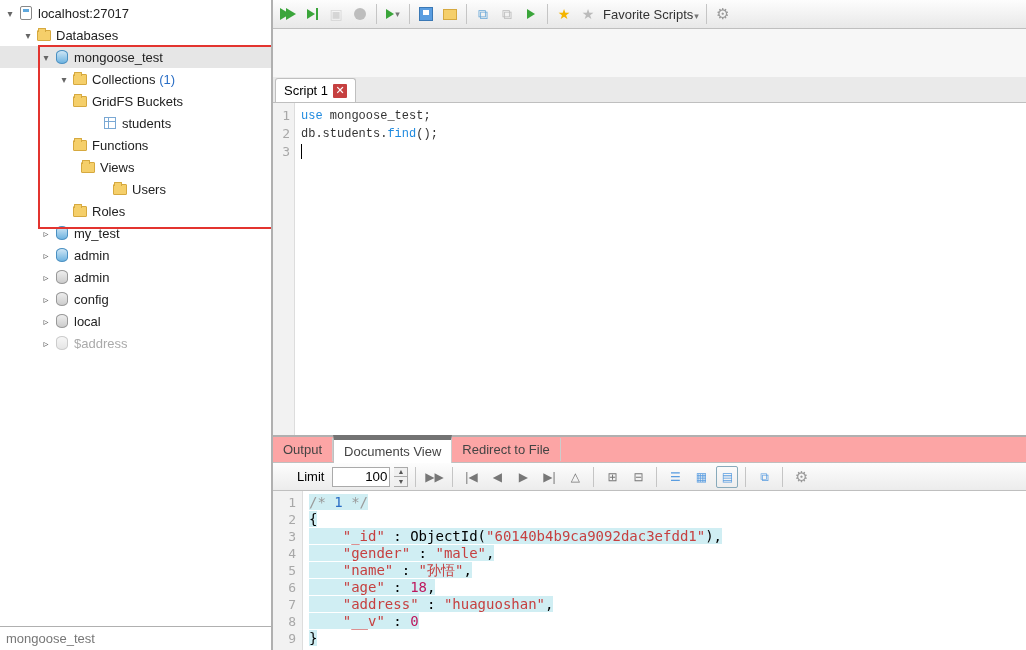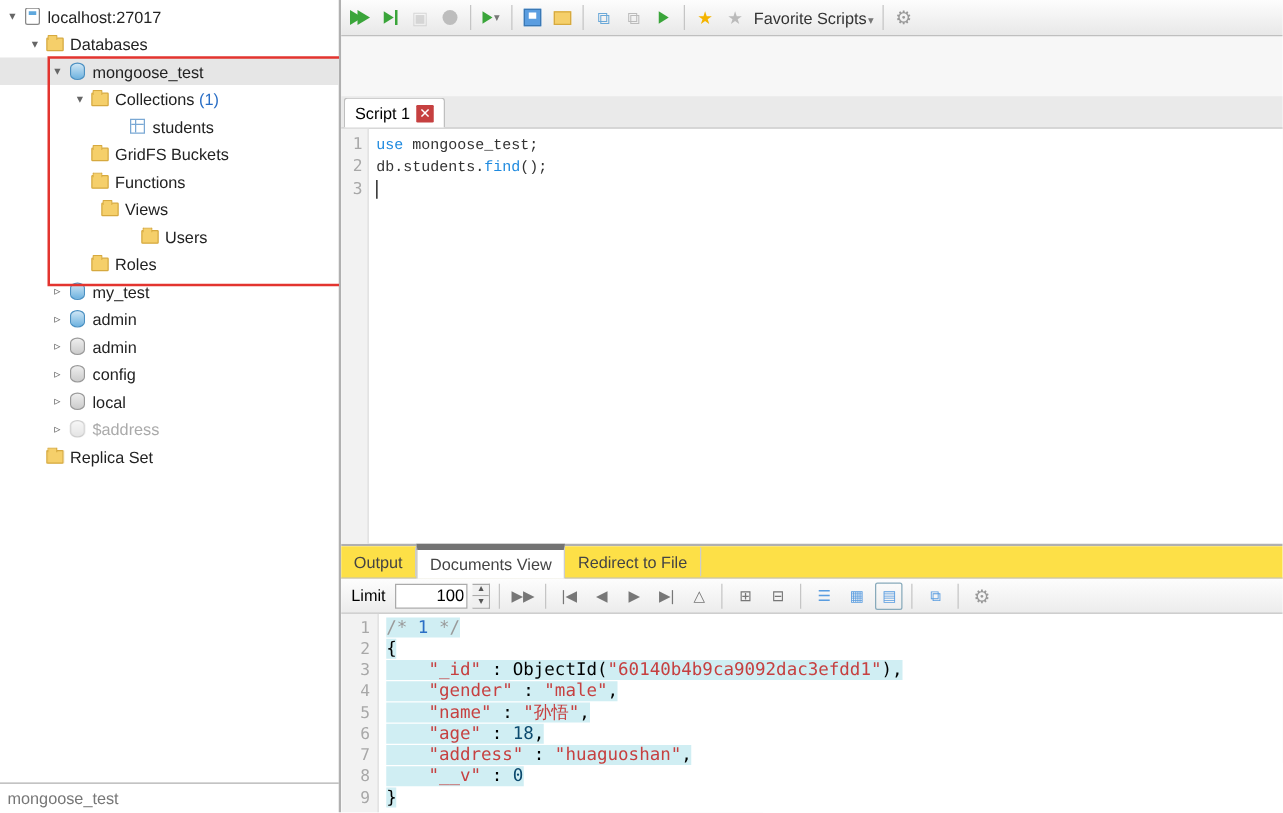--- a/index.html
+++ b/index.html
@@ -79,40 +79,40 @@
     .tab{height:24px;border:1px solid #bfbfbf;border-bottom:none;background:#fff;display:inline-flex;align-items:center;padding:0 8px;gap:5px;border-radius:3px 3px 0 0;}
     .tab-close{background:#c64040;color:#fff;width:14px;height:14px;font-size:11px;display:inline-flex;align-items:center;justify-content:center;border-radius:1px;cursor:pointer;}
     
     .editor{height:340px;display:flex;background:#fff;border-bottom:2px solid #b0b0b0;}
     .gutter{width:22px;background:#f2f2f2;border-right:1px solid #ddd;text-align:right;padding:4px 4px 0 0;color:#a8a8a8;font-family:Consolas,monospace;font-size:13px;line-height:18px;}
     .code{flex:1;font-family:Liberation Mono, monospace;font-size:12px;line-height:18px;padding:4px 6px;white-space:pre;color:#333;}
     .kw{color:#1f8adf;}
     .cursor{display:inline-block;width:1px;height:15px;background:#000;vertical-align:middle;}
     
     .lower{flex:1;display:flex;flex-direction:column;background:#fff;}
-    .lower-tabs{height:26px;display:flex;align-items:center;border-bottom:1px solid #bfbfbf;background:#fde047;}
+    .lower-tabs{height:26px;display:flex;align-items:center;border-bottom:1px solid #bfbfbf;background:#fca5a5;}
     .ltab{padding:4px 10px;border-right:1px solid #ccc;color:#444;cursor:pointer;}
     .ltab.active{background:#fff;border-top:5px solid #737373;border-left:1px solid #bfbfbf;margin-top:-1px;}
-    .limit-bar{height:28px;display:flex;align-items:center;border-bottom:1px solid #bfbfbf;background:linear-gradient(#fdfdfd,#ececec);padding:0 4px;gap:4px;}
+    .limit-bar{height:28px;display:flex;align-items:center;border-bottom:1px solid #bfbfbf;background:linear-gradient(#fdfdfd,#ececec);padding:0 20px;gap:4px;}
     .limit-label{padding:0 4px;}
     .limit-input{width:58px;height:20px;text-align:right;padding-right:2px;border:1px solid #aaa;}
     .spinner{display:flex;flex-direction:column;border:1px solid #aaa;border-left:none;height:20px;width:14px;}
     .spin{flex:1;display:flex;align-items:center;justify-content:center;font-size:7px;color:#555;background:#f0f0f0;cursor:pointer;}
     .spin:first-child{border-bottom:1px solid #aaa;}
     .nav-ico{color:#777;font-size:12px;}
     .nav-ico.blue{color:#5a9de0;}
     
     .result{display:flex;flex:1;overflow:auto;}
     .rgutter{width:30px;background:#f2f2f2;border-right:1px solid #ddd;text-align:right;padding:3px 6px 0 0;color:#a8a8a8;font-family:Consolas,monospace;font-size:13px;line-height:17px;}
     .rcode{font-family:Consolas,monospace;font-size:14px;line-height:17px;padding:3px 6px;white-space:pre;}
     .cm{color:#999;}
     .num-blue{color:#2a6ec5;}
     .key{color:#c64040;}
     .str{color:#c64040;}
-    .val-num{color:#0c4a6e;}
+    .val-num{color:#be185d;}
     .hl{background:#d0eef3;}
   </style>
 </head>
 <body>
 
 <div class="sidebar">
   <div class="tree">
     <div class="tree-row" style="padding-left:4px">
       <span class="arrow">▾</span>
       <span class="icon">
@@ -140,55 +140,55 @@
       </div>
       <div class="tree-row" style="padding-left:58px">
         <span class="arrow">▾</span>
         <span class="icon">
             <span class="ic-folder"></span>
           </span>
         <span class="node-label">Collections</span>
         <span>&nbsp;</span>
         <span class="node-count">(1)</span>
       </div>
+      <div class="tree-row" style="padding-left:72px">
+        <span class="icon">
+            <span class="ic-folder"></span>
+          </span>
+        <span class="node-label">GridFS Buckets</span>
+      </div>
       <div class="tree-row" style="padding-left:88px">
         <span class="arrow none">·</span>
         <span class="icon">
             <span class="ic-table"></span>
           </span>
         <span class="node-label">students</span>
       </div>
       <div class="tree-row" style="padding-left:72px">
         <span class="icon">
             <span class="ic-folder"></span>
           </span>
-        <span class="node-label">GridFS Buckets</span>
+        <span class="node-label">Functions</span>
+      </div>
+      <div class="tree-row" style="padding-left:80px">
+        <span class="icon">
+            <span class="ic-folder"></span>
+          </span>
+        <span class="node-label">Views</span>
+      </div>
+      <div class="tree-row" style="padding-left:112px">
+        <span class="icon">
+            <span class="ic-folder"></span>
+          </span>
+        <span class="node-label">Users</span>
       </div>
       <div class="tree-row" style="padding-left:72px">
         <span class="icon">
             <span class="ic-folder"></span>
           </span>
-        <span class="node-label">Functions</span>
-      </div>
-      <div class="tree-row" style="padding-left:80px">
-        <span class="icon">
-            <span class="ic-folder"></span>
-          </span>
-        <span class="node-label">Views</span>
-      </div>
-      <div class="tree-row" style="padding-left:112px">
-        <span class="icon">
-            <span class="ic-folder"></span>
-          </span>
-        <span class="node-label">Users</span>
-      </div>
-      <div class="tree-row" style="padding-left:72px">
-        <span class="icon">
-            <span class="ic-folder"></span>
-          </span>
         <span class="node-label">Roles</span>
       </div>
     </div>
 
     <div class="tree-row" style="padding-left:40px">
       <span class="arrow">▹</span>
       <span class="icon">
           <span class="ic-db"></span>
         </span>
       <span class="node-label">my_test</span>
@@ -220,26 +220,20 @@
           <span class="ic-db gray"></span>
         </span>
       <span class="node-label">local</span>
     </div>
     <div class="tree-row" style="padding-left:40px">
       <span class="arrow">▹</span>
       <span class="icon">
           <span class="ic-db gray" style="opacity:.5"></span>
         </span>
       <span class="node-label" style="color:#aaa">$address</span>
-    </div>
-    <div class="tree-row" style="padding-left:36px">
-      <span class="icon">
-          <span class="ic-folder"></span>
-        </span>
-      <span class="node-label">Replica Set</span>
     </div>
   </div>
   <div class="sidebar-footer">mongoose_test</div>
 </div>
 
 <div class="main">
 
   <div class="toolbar">
     <span class="tbtn">
         <span class="tri-green"></span>

